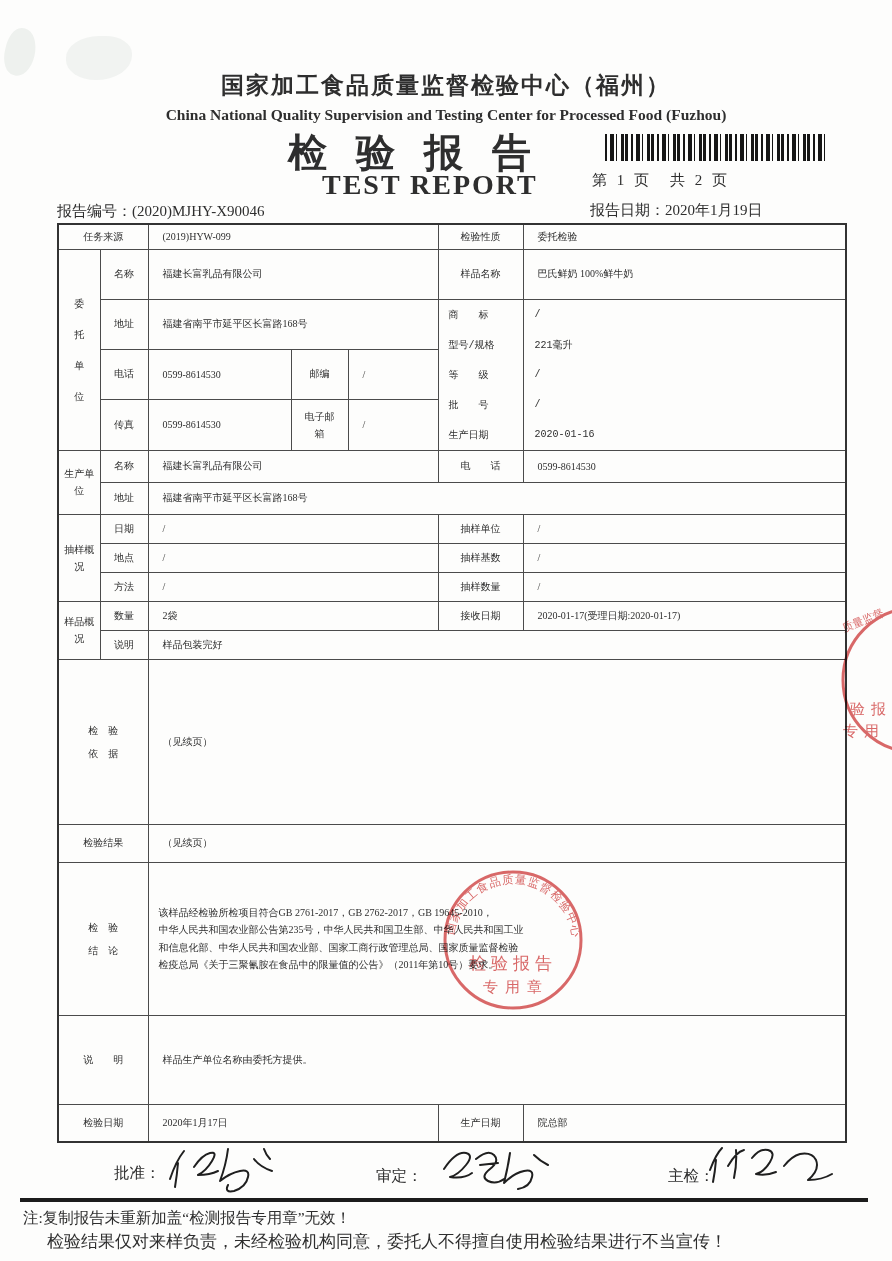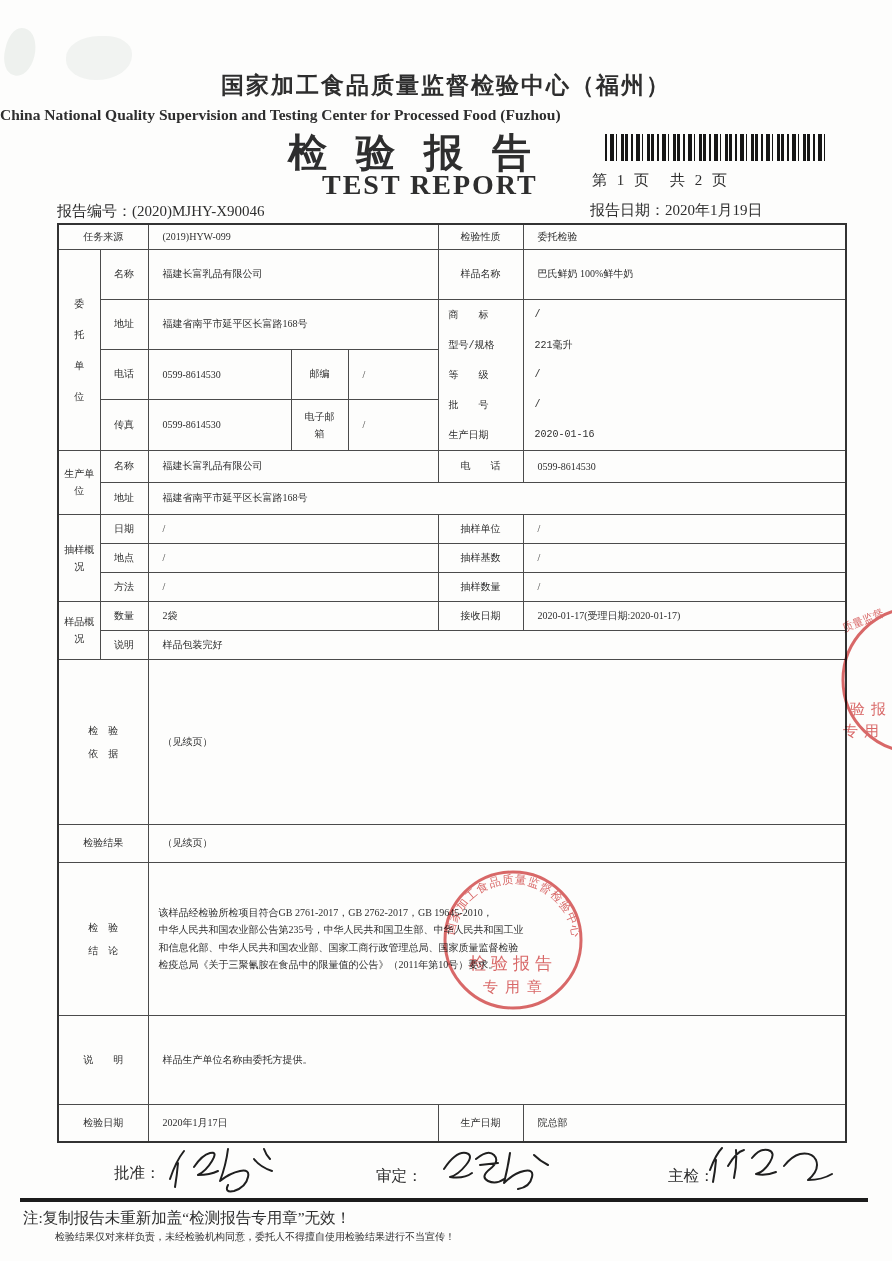--- a/index.html
+++ b/index.html
@@ -7,21 +7,21 @@
          font-family:"Liberation Serif","DejaVu Serif",serif; color:#2e2e2e; }
   .abs { position:absolute; }
 
   
   .blob { position:absolute; background:#eef1ee; }
   .blob1 { left:5px; top:28px; width:30px; height:48px; border-radius:45% 55% 50% 50%; transform:rotate(14deg); }
   .blob2 { left:66px; top:36px; width:66px; height:44px; border-radius:50% 40% 55% 45%; background:#f1f3f1; }
 
   
   .org-cn  { left:0; right:0; top:70px; text-align:center; font-size:23px; font-weight:bold; letter-spacing:2px; }
-  .org-en  { left:0; right:0; top:106px; font-size:15.5px; font-weight:bold; }
+  .org-en  { left:0; right:0; top:106px; text-align:center; font-size:15.5px; font-weight:bold; }
   .title-cn{ left:288px; top:126px; font-size:39px; font-weight:bold; letter-spacing:29px; white-space:nowrap; }
   .title-en{ left:322px; top:169px; font-size:28px; font-weight:bold; letter-spacing:2px; white-space:nowrap; }
   .barcode { left:605px; top:134px; width:220px; height:27px;
              background:repeating-linear-gradient(90deg,#161616 0 2px,transparent 2px 5px,#161616 5px 9px,
              transparent 9px 11px,#161616 11px 12px,transparent 12px 16px,#161616 16px 19px,
              transparent 19px 20px,#161616 20px 23px,transparent 23px 26px); }
   .page-ind   { left:592px; top:171px; font-size:15px; letter-spacing:3px; }
   .report-no  { left:57px;  top:202px; font-size:15px; }
   .report-date{ left:590px; top:201px; font-size:15px; }
 
@@ -45,21 +45,21 @@
 
   
   .sig-label { font-size:15.5px; }
   .lbl-approve{ left:114px; top:1163px; } .lbl-review{ left:376px; top:1166px; } .lbl-chief{ left:668px; top:1166px; }
   .sig svg path { stroke:#1f1f1f; stroke-width:2; fill:none; stroke-linecap:round; stroke-linejoin:round; }
   .sig1{ left:160px; top:1141px; } .sig2{ left:436px; top:1139px; } .sig3{ left:700px; top:1136px; }
 
   
   .rule { left:20px; top:1198px; width:848px; height:3.5px; background:#1c1c1c; }
   .note1 { left:23px; top:1208px; font-size:15.5px; }
-  .note2 { left:55px; top:1230px; font-size:10px; }
+  .note2 { left:47px; top:1230px; font-size:17px; }
 
   
   .stamp { mix-blend-mode:multiply; opacity:.85; }
   .stamp text { font-family:"Liberation Serif","DejaVu Serif",serif; }
   .stamp-main { left:440px; top:866px; }
   .stamp-edge { left:836px; top:596px; }
 </style>
 </head>
 <body>
 

